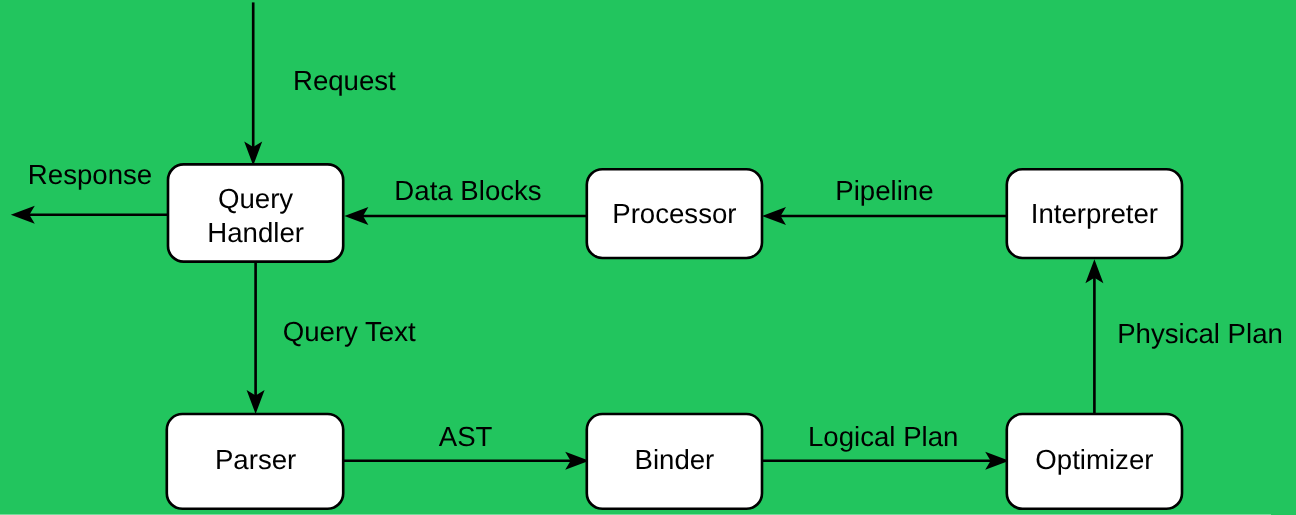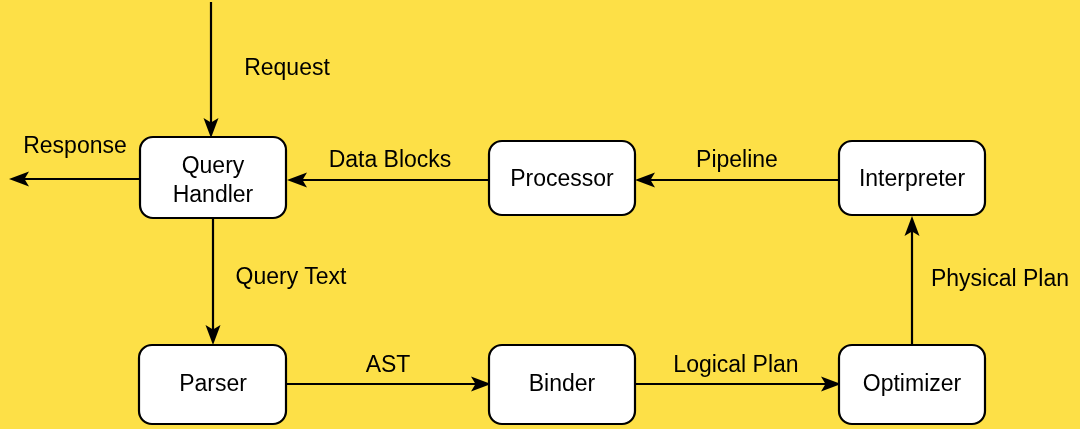--- a/index.html
+++ b/index.html
@@ -10,21 +10,21 @@
   body {
     width: 1080px;
     height: 429px;
     overflow: hidden;
     font-family: "Liberation Sans", sans-serif;
   }
   #diagram-root {
     position: relative;
     width: 1080px;
     height: 429px;
-    background: #fde047;
+    background: #22c55e;
   }
   svg#flow {
     display: block;
     width: 1080px;
     height: 429px;
   }
   .node-rect {
     fill: #ffffff;
     stroke: #000000;
     stroke-width: 2.2;

